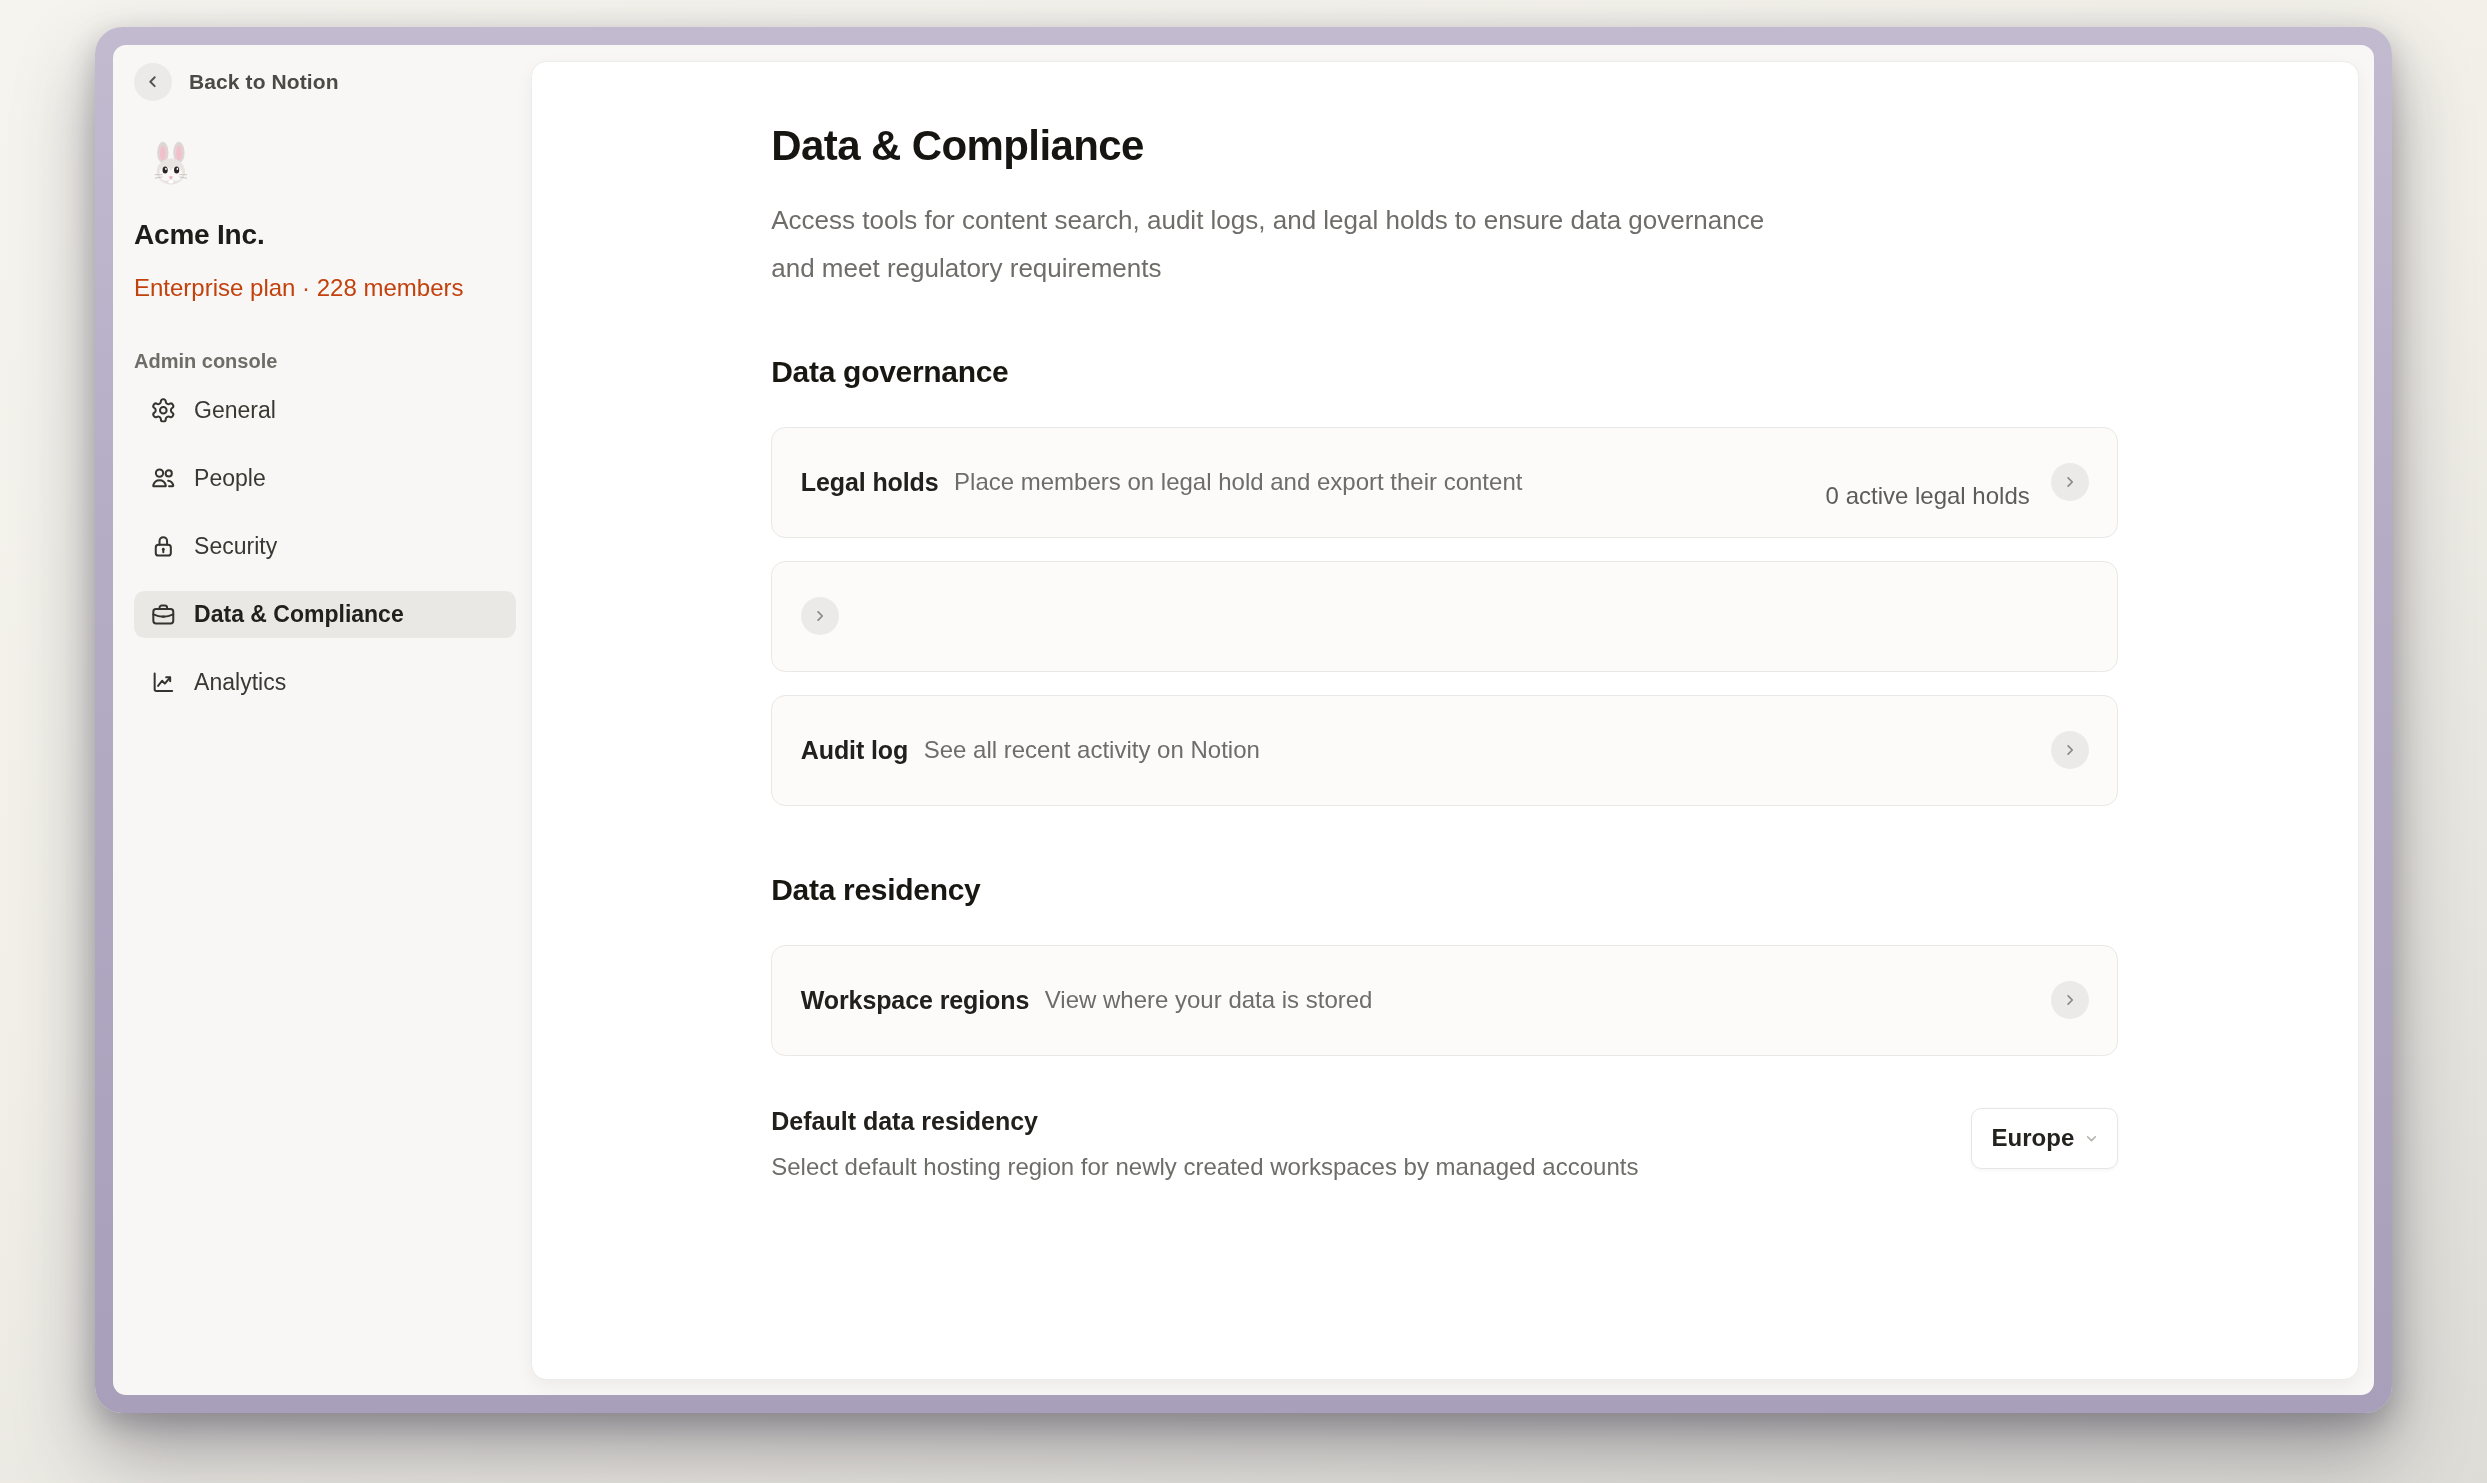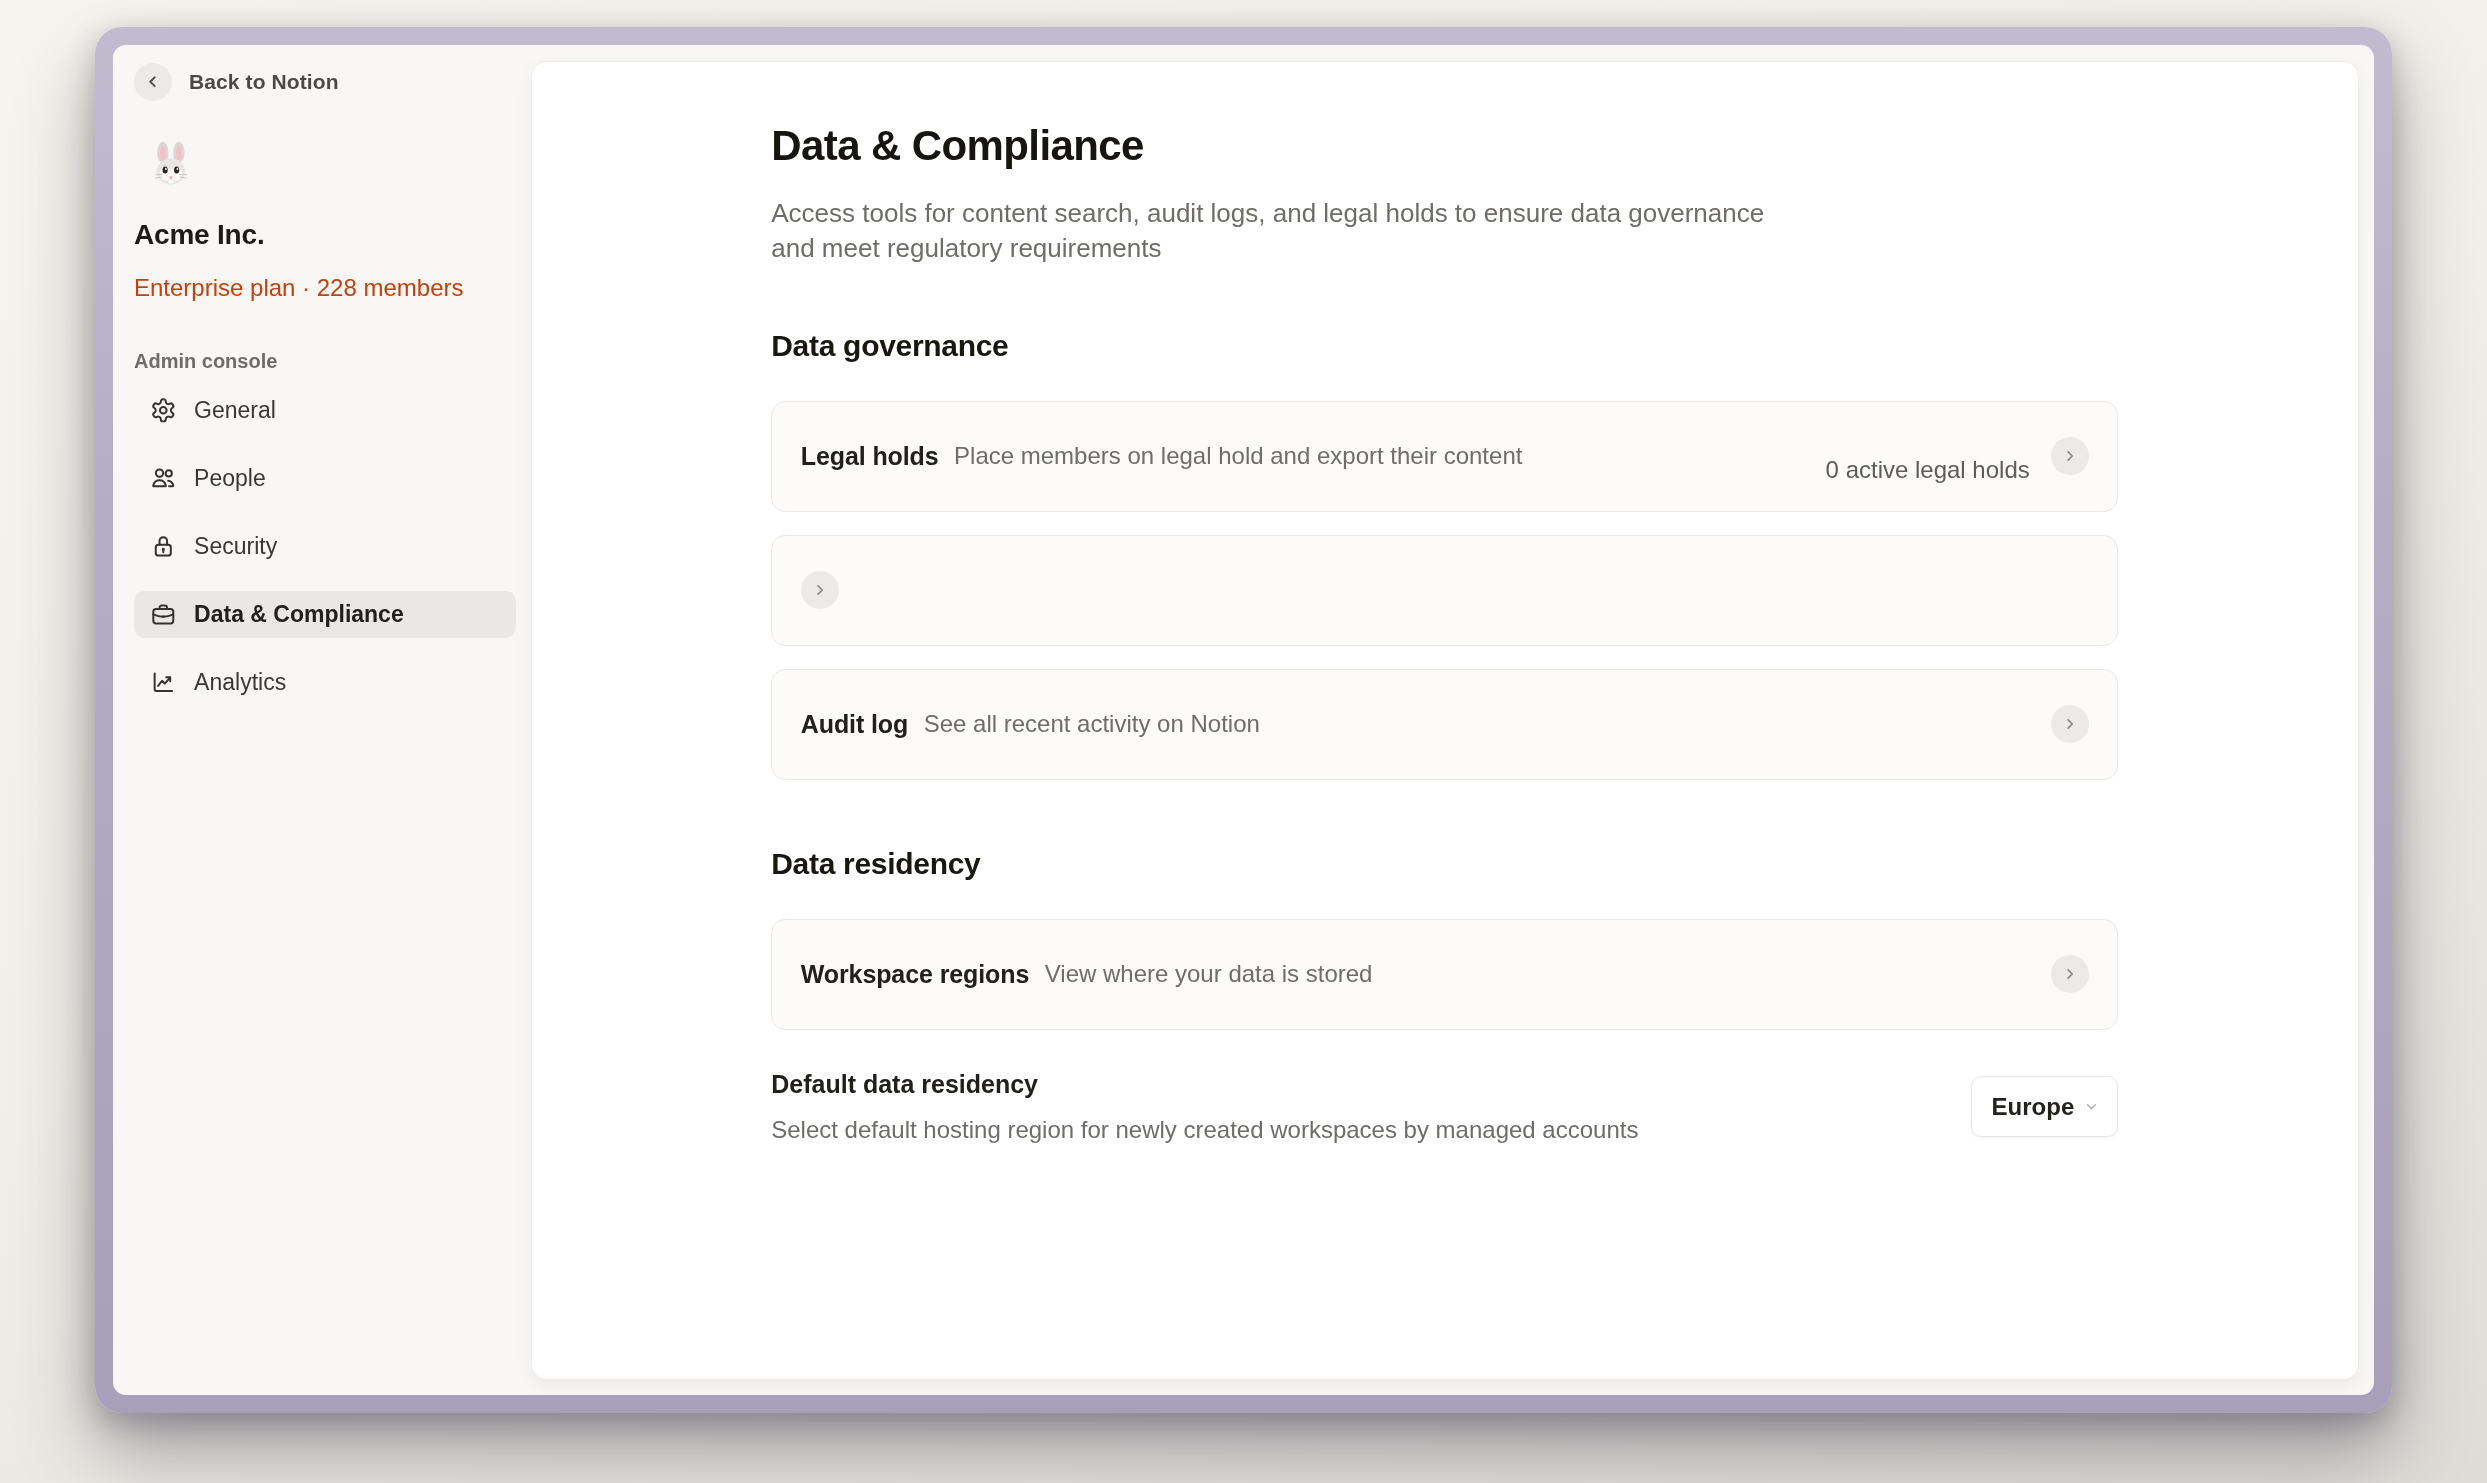--- a/index.html
+++ b/index.html
@@ -51,21 +51,21 @@
     flex:1; margin:15.5px 15.5px 15.5px 0;
     background:#ffffff;
     border:1.3px solid #ececea;
     border-radius:15.5px;
     box-shadow:0 6.5px 18px rgba(0,0,0,.05);
     overflow:hidden;
   }
   .content { max-width:1347px; margin:0 auto; padding-top:60px; }
   .page-title { font-size:42px; font-weight:700; letter-spacing:-0.6px; color:#161512; }
   .page-desc {
-    margin-top:26px; font-size:26px; line-height:35px; color:#6e6d69;
+    margin-top:26px; font-size:26px; line-height:48px; color:#6e6d69;
     white-space:pre-line; max-width:1114px;
   }
   .section-heading { font-size:30px; font-weight:700; color:#181712; letter-spacing:-0.3px; }
   .gov-heading { margin-top:63px; }
   .res-heading { margin-top:67px; }
   .cards { margin-top:38px; display:flex; flex-direction:column; gap:23px; }
   .card {
     height:111px; background:#fcfbfa; border:1.3px solid #e9e8e5; border-radius:14.2px;
     display:flex; align-items:center; justify-content:space-between;
     padding:0 28.5px; cursor:pointer;
@@ -74,21 +74,21 @@
   .card-title { font-size:25px; font-weight:700; color:#21201c; letter-spacing:-0.1px; }
   .card-sub { font-size:24px; color:#6e6d69; }
   .card-right { display:flex; align-items:center; gap:21px; }
   .card-meta { font-size:24px; color:#5d5c58;margin-top:28px; }
   .chev-circle {
     width:38px; height:38px; border-radius:50%; background:#eceae8;
     display:flex; align-items:center; justify-content:center; color:#8a8985; flex:0 0 auto;
   }
   
   .setting-row { margin-top:40px; display:flex; align-items:center; justify-content:space-between; }
-  .setting-text { display:flex; flex-direction:column; gap:17px; }
+  .setting-text { display:flex; flex-direction:column; gap:17px;margin-top:11px; }
   .setting-title { font-size:25px; font-weight:700; color:#21201c; }
   .setting-sub { font-size:24px; color:#6e6d69; }
   .select-btn {
     height:61px; padding:0 17px 0 19.4px; background:#ffffff;
     border:1.3px solid #e7e6e3; border-radius:10.4px;
     box-shadow:0 1.3px 3.9px rgba(0,0,0,.04);
     display:flex; align-items:center; gap:9px; cursor:pointer;
   }
   .select-btn .val { font-size:24px; font-weight:700; color:#24221e; }
   .select-btn .dd { color:#b3b2ae; }

